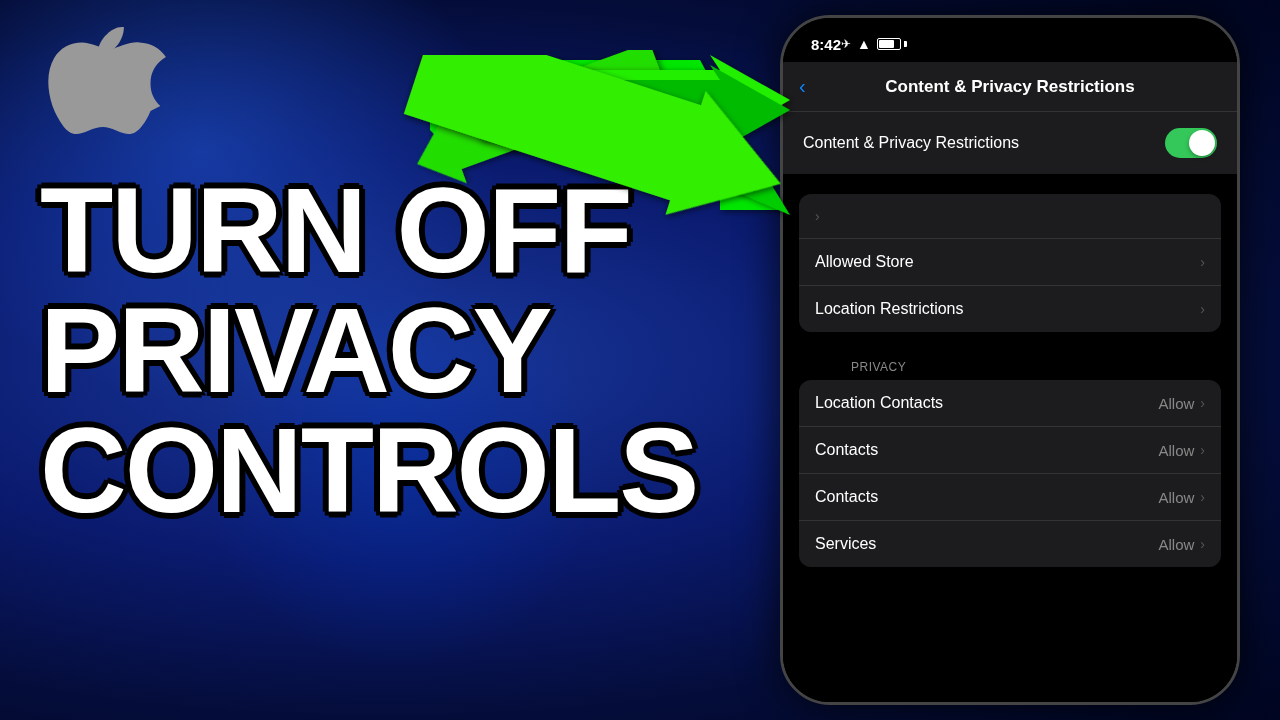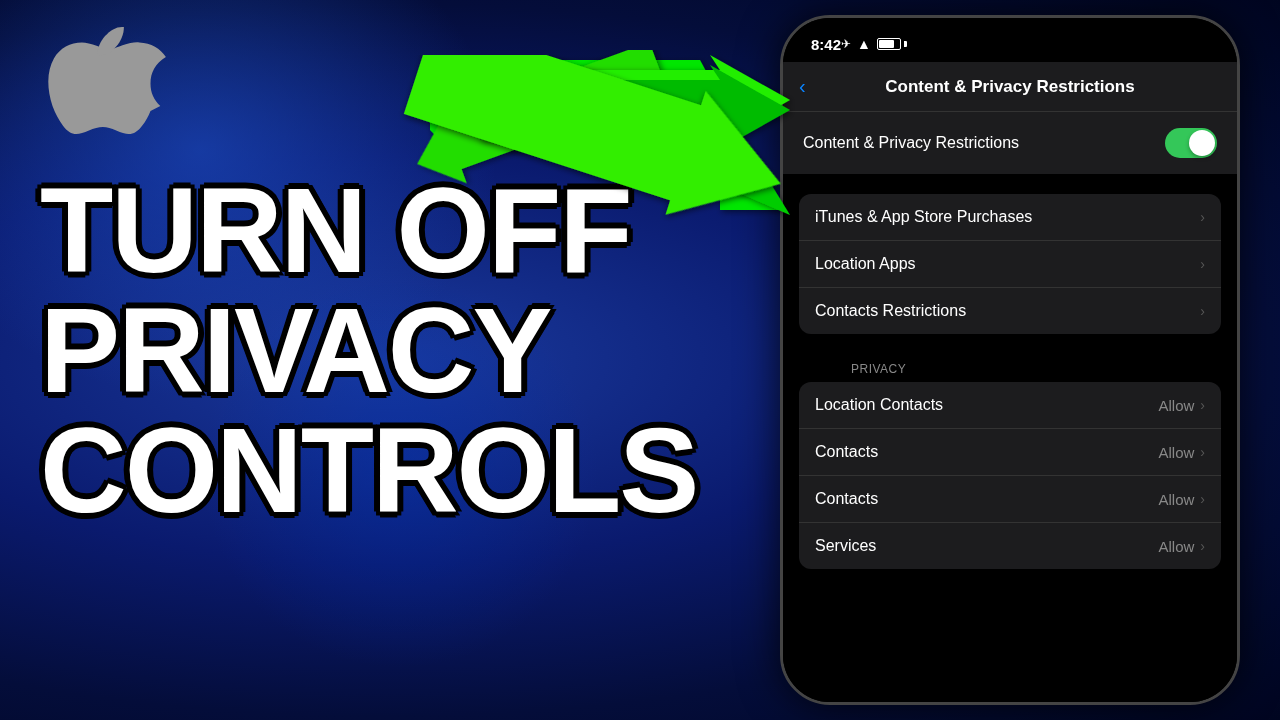--- a/index.html
+++ b/index.html
@@ -389,33 +389,32 @@
 
         <div class="toggle-row">
           <span class="toggle-label">Content &amp; Privacy Restrictions</span>
           <div class="toggle">
             <div class="toggle-knob"></div>
           </div>
         </div>
 
         <div class="settings-group">
           <div class="settings-item">
-            <span class="settings-item-left">iTunes &amp; App Store Purchases</span>
-            <div class="settings-item-right">
-              <span class="chevron-right">›</span>
-            </div>
-          </div>
-          <div class="settings-item">
-            <span class="settings-item-left">Location Apps</span>
-            <div class="settings-item-right">
-              <span class="chevron-right">›</span>
-            </div>
-          </div>
-          <div class="settings-item">
-            <span class="settings-item-left">Contacts Restrictions</span>
+            <div class="settings-item-right">
+              <span class="chevron-right">›</span>
+            </div>
+          </div>
+          <div class="settings-item">
+            <span class="settings-item-left">Allowed Store</span>
+            <div class="settings-item-right">
+              <span class="chevron-right">›</span>
+            </div>
+          </div>
+          <div class="settings-item">
+            <span class="settings-item-left">Location Restrictions</span>
             <div class="settings-item-right">
               <span class="chevron-right">›</span>
             </div>
           </div>
         </div>
 
         <div class="section-header">PRIVACY</div>
 
         <div class="settings-group">
           <div class="settings-item">

